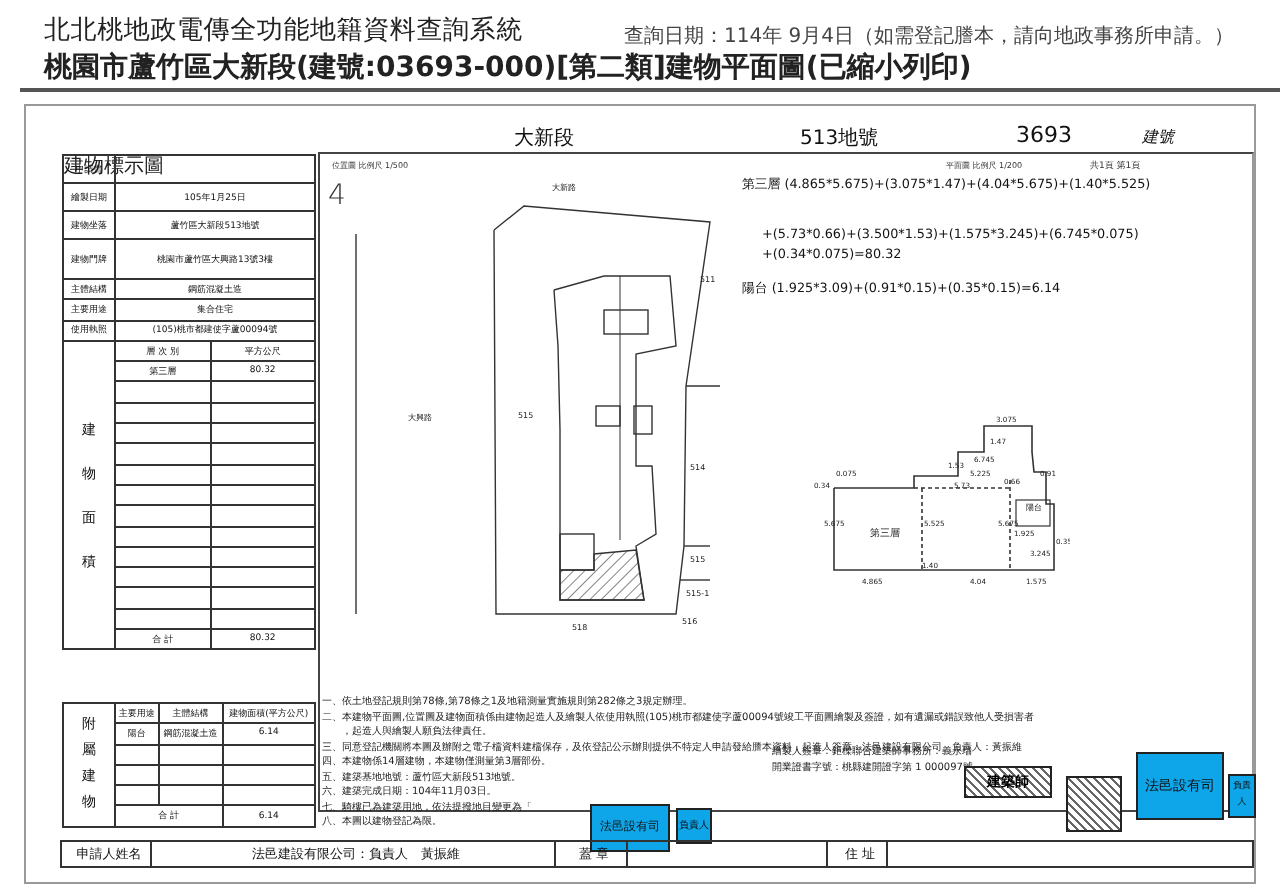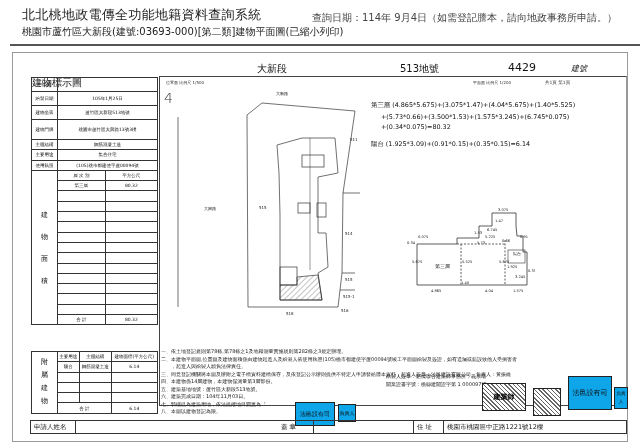--- a/index.html
+++ b/index.html
@@ -1,21 +1,21 @@
 <!DOCTYPE html>
 <html><head>
 <meta charset="utf-8">
 <style>
   * { box-sizing: border-box; margin: 0; padding: 0; }
   html, body { width: 640px; height: 447px; background: #fff; overflow: hidden; }
   body { font-family: "DejaVu Sans", "Liberation Sans", sans-serif; color: #111; position: relative; }
 
   .hdr-title { position: absolute; left: 22px; top: 6px; font-size: 13px; font-weight: normal; color: #222; letter-spacing: 0.3px; }
   .hdr-date { position: absolute; left: 312px; top: 11px; font-size: 10px; color: #444; }
-  .hdr-sub { position: absolute; left: 22px; top: 25px; font-size: 10px; font-weight: normal; color: #222; }
+  .hdr-sub { position: absolute; left: 22px; top: 25px; font-size: 14px; font-weight: bold; color: #222; }
   .hdr-rule { position: absolute; left: 10px; top: 44px; width: 630px; height: 2px; background: #555; }
 
   .sheet { position: absolute; left: 12px; top: 52px; width: 616px; height: 390px; border: 1px solid #999; background: #fff; }
 
   
   .lp-title { position: absolute; left: 32px; top: 76px; font-size: 10px; color: #222; text-align: center; }
   table.info { position: absolute; left: 31px; top: 77px; width: 127px; border-collapse: collapse; font-size: 4.5px; }
   table.info td { border: 1px solid #333; text-align: center; padding: 0; height: 10.3px; }
   table.info td.lab { width: 26px; }
   table.info td.tall { height: 14px; }
@@ -42,21 +42,21 @@
   .formula { position: absolute; left: 371px; font-size: 6.4px; color: #111; white-space: nowrap; }
 
   .notes { position: absolute; left: 161px; top: 348px; font-size: 5px; line-height: 7.5px; color: #222; width: 440px; }
   .notes div { white-space: nowrap; overflow: hidden; }
   .surveyor { position: absolute; left: 386px; top: 373px; font-size: 5px; line-height: 7.5px; color: #222; white-space: nowrap; }
 
   .stamp { position: absolute; border: 1.5px solid #222; display: flex; align-items: center; justify-content: center; font-size: 7px; color: #111; background: #0ea5e9; text-align: center; line-height: 8px; }
   .stamp.dense { background: repeating-linear-gradient(45deg, #666 0 1px, #fff 1px 3px); color: #000; font-weight: bold; }
 
   
-  .app-row { position: absolute; left: 30px; top: 420px; width: 597px; height: 14px; border: 1px solid #333; font-size: 6.5px; }
+  .app-row { position: absolute; left: 30px; top: 420px; width: 597px; height: 14px; border: 1px solid #333; font-size: 6.5px; text-align: center; }
   .app-row .cell { position: absolute; top: 0; height: 12px; line-height: 12px; border-right: 1px solid #333; padding-left: 3px; white-space: nowrap; }
 </style>
 </head>
 <body>
 
 <div class="hdr-title">北北桃地政電傳全功能地籍資料查詢系統</div>
 <div class="hdr-date">查詢日期：114年 9月4日（如需登記謄本，請向地政事務所申請。）</div>
 <div class="hdr-sub">桃園市蘆竹區大新段(建號:03693-000)[第二類]建物平面圖(已縮小列印)</div>
 <div class="hdr-rule"></div>
 
@@ -198,21 +198,21 @@
       </tr>
   <tr>
     <td colspan="2">合 計</td>
     <td>6.14</td>
   </tr>
 </tbody>
   </table>
 
 <div class="sec-name">大新段</div>
 <div class="lot-no" style="left:400px">513地號</div>
-<div class="bld-no">4429</div>
+<div class="bld-no">3693</div>
 <div class="bld-label">建號</div>
 
 <div class="frame"></div>
 <div class="loc-scale">位置圖 比例尺 1/500</div>
 <div class="plan-scale">平面圖 比例尺 1/200</div>
 <div class="pages">共1頁 第1頁</div>
 <div class="north">4</div>
 <div class="road-top">大新路</div>
 
 <svg class="map-svg" width="210" height="250" viewBox="0 0 210 250">
@@ -240,21 +240,21 @@
     <text x="190" y="46">511</text>
     <text x="99" y="114">515</text>
     <text x="185" y="140">514</text>
     <text x="185" y="186">515</text>
     <text x="183" y="203">515-1</text>
     <text x="181" y="217">516</text>
     <text x="126" y="220">518</text>
   </g>
 </svg>
 
-<div class="formula" style="top:101px">第三層 (4.865*5.675)+(3.075*1.47)+(4.04*5.675)+(1.40*5.525)</div>
+<div class="formula" style="top:88px">第三層 (4.865*5.675)+(3.075*1.47)+(4.04*5.675)+(1.40*5.525)</div>
 <div class="formula" style="top:113px;left:381px">+(5.73*0.66)+(3.500*1.53)+(1.575*3.245)+(6.745*0.075)</div>
 <div class="formula" style="top:123px;left:381px">+(0.34*0.075)=80.32</div>
 <div class="formula" style="top:140px">陽台 (1.925*3.09)+(0.91*0.15)+(0.35*0.15)=6.14</div>
 
 <svg class="plan-svg" width="140" height="100" viewBox="0 0 140 100">
   <g fill="none" stroke="#333" stroke-width="0.8">
     <polyline points="22,44 62,44 62,38 84,38 84,26 97,26 97,13 121,13 121,26 122,36 128,36 128,52 132,52 132,85 122,85 22,85 22,44"></polyline>
     <line x1="66" y1="44" x2="66" y2="85" stroke-dasharray="2,1.5"></line>
     <line x1="62" y1="44" x2="110" y2="44" stroke-dasharray="2,1.5"></line>
     <line x1="110" y1="40" x2="110" y2="85" stroke-dasharray="2,1.5"></line>
@@ -295,26 +295,26 @@
   <div>五、建築基地地號：蘆竹區大新段513地號。</div>
   <div>六、建築完成日期：104年11月03日。</div>
   <div>七、騎樓已為建築用地，依法提撥地目變更為「</div>
   <div>八、本圖以建物登記為限。</div>
 </div>
 <div class="surveyor">
   <div>繪製人簽章：鉅樑聯合建築師事務所：義永瑞</div>
   <div>開業證書字號：桃縣建開證字第 1 000097號</div>
 </div>
 
-<div class="stamp dense" style="left:482px;top:383px;width:44px;height:28px">建築師</div>
+<div class="stamp dense" style="left:482px;top:383px;width:44px;height:16px">建築師</div>
 <div class="stamp dense" style="left:533px;top:388px;width:28px;height:28px"></div>
 <div class="stamp" style="left:295px;top:402px;width:40px;height:24px;font-size:6px">法邑設有司</div>
 <div class="stamp" style="left:338px;top:404px;width:18px;height:18px;font-size:5px">負責人</div>
 <div class="stamp" style="left:568px;top:376px;width:44px;height:34px;font-size:7px">法邑設有司</div>
 <div class="stamp" style="left:614px;top:387px;width:14px;height:22px;font-size:4.5px">負責人</div>
 
 <div class="app-row">
   <div class="cell" style="left:0;width:45px">申請人姓名</div>
+  <div class="cell" style="left:45px;width:202px">法邑建設有限公司：負責人　黃振維</div>
   <div class="cell" style="left:247px;width:36px">蓋 章</div>
   <div class="cell" style="left:283px;width:100px"></div>
   <div class="cell" style="left:383px;width:30px">住 址</div>
-  <div class="cell" style="left:413px;width:183px;border-right:none">桃園市桃園區中正路1221號12樓</div>
 </div>
 
 </body></html>

